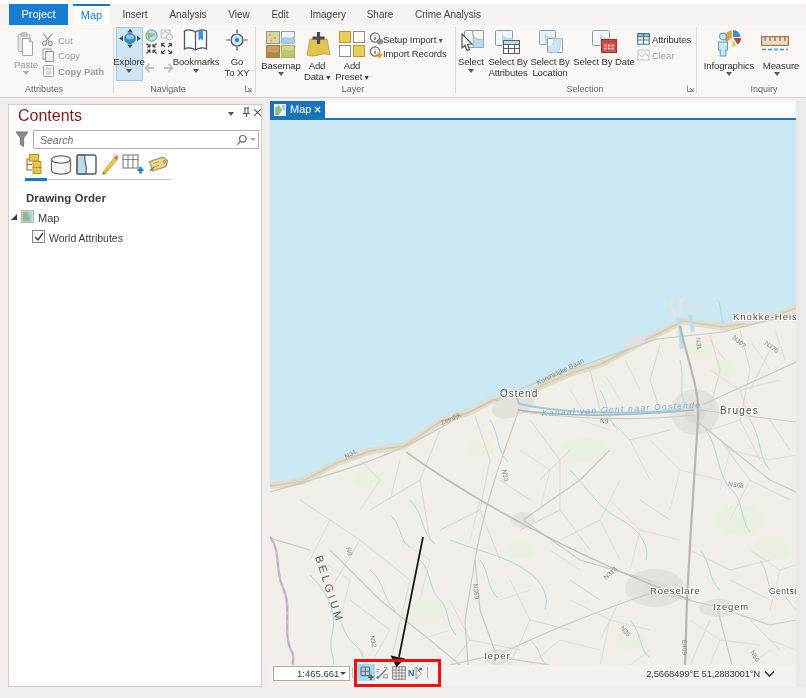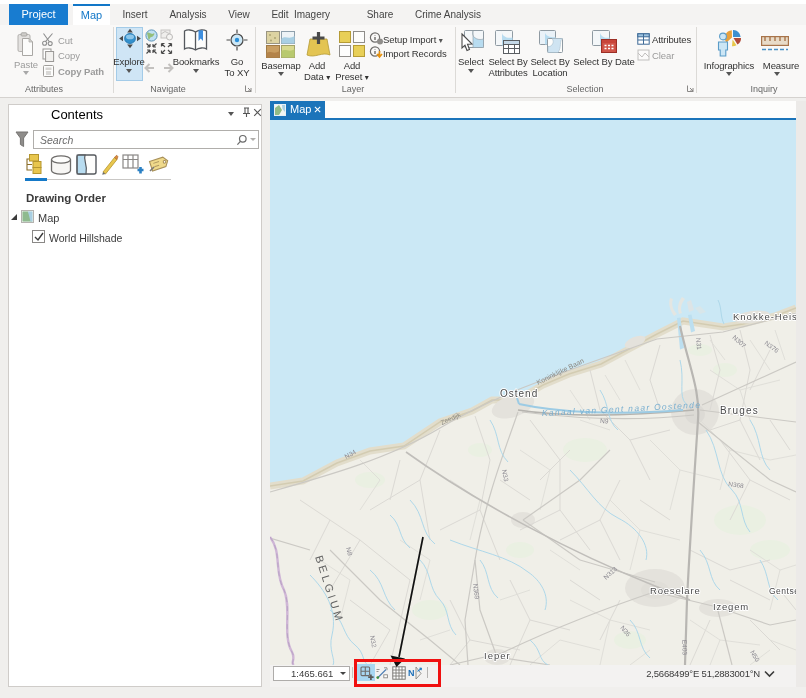--- a/index.html
+++ b/index.html
@@ -15,21 +15,21 @@
 <body>
 
 <div class="abs" style="left:0;top:0;width:806px;height:25px;background:#f4f3f2;border-bottom:1px solid #e3e1df;"></div>
 <div class="abs" style="left:0;top:0;width:806px;height:4px;background:#ffffff;"></div>
 <div class="abs" style="left:9px;top:4px;width:59px;height:21px;background:#187cd0;color:#fff;font-size:11px;text-align:center;line-height:21px;">Project</div>
 <div class="abs" style="left:73px;top:4px;width:37px;height:22px;background:#fff;border-top:2px solid #1277c8;box-sizing:border-box;color:#1277c8;font-size:11px;text-align:center;line-height:19px;">Map</div>
 <div class="tabtxt" style="left:135px;">Insert</div>
 <div class="tabtxt" style="left:188px;">Analysis</div>
 <div class="tabtxt" style="left:239px;">View</div>
 <div class="tabtxt" style="left:280px;text-align:center;">Edit</div>
-<div class="tabtxt" style="left:312px;">Imagery</div>
+<div class="tabtxt" style="left:328px;">Imagery</div>
 <div class="tabtxt" style="left:380px;">Share</div>
 <div class="tabtxt" style="left:448px;">Crime Analysis</div>
 
 <div class="abs" style="left:0;top:25px;width:806px;height:72px;background:#f9f8f7;border-bottom:1px solid #d5d2cf;"></div>
 <div class="vsep" style="left:113px;"></div>
 <div class="vsep" style="left:255px;"></div>
 <div class="vsep" style="left:455px;"></div>
 <div class="vsep" style="left:696px;"></div>
 <div class="grplbl" style="left:44px;">Attributes</div>
 <div class="grplbl" style="left:168px;">Navigate</div>
@@ -239,21 +239,21 @@
 <div class="dd" style="left:729px;top:72px;"></div>
 <svg class="abs" style="left:761px;top:36px;" width="28" height="16" viewBox="0 0 28 16">
   <rect x="0.6" y="0.6" width="26.8" height="8.8" fill="#e8dbc8" stroke="#a8744a" stroke-width="1.2"></rect>
   <path d="M4 1 V5 M9 1 V5 M14 1 V5 M19 1 V5 M24 1 V5" stroke="#a8744a" stroke-width="1.4"></path>
   <path d="M1 13.5 H27" stroke="#4a90c4" stroke-width="1.6" stroke-dasharray="4 2"></path>
 </svg>
 <div class="rlbl" style="left:781px;top:60px;text-align:right;">Measure</div>
 <div class="dd" style="left:777px;top:72px;"></div>
 
 <div class="abs" style="left:8px;top:104px;width:254px;height:583px;background:#fff;border:1px solid #cfccc9;box-sizing:border-box;"></div>
-<div class="abs" style="left:18px;top:107px;font-size:13px;color:#000000;margin-left:33px;">Contents</div>
+<div class="abs" style="left:18px;top:107px;font-size:16px;color:#7f1d1d;">Contents</div>
 <div class="dd" style="left:231px;top:112px;border-top-color:#555;"></div>
 <svg class="abs" style="left:241px;top:107px;" width="11" height="11" viewBox="0 0 11 11">
   <path d="M3 1 L8 1 M4 1 L4 6 M7 1 L7 6 M2 6.5 L9 6.5 M5.5 6.5 L5.5 10" stroke="#555" fill="none" stroke-width="1.1"></path>
 </svg>
 <svg class="abs" style="left:253px;top:108px;" width="9" height="9" viewBox="0 0 9 9">
   <path d="M1.2 1.2 L7.8 7.8 M7.8 1.2 L1.2 7.8" stroke="#555" stroke-width="1.1"></path>
 </svg>
 
 <svg class="abs" style="left:15px;top:131px;" width="14" height="17" viewBox="0 0 14 17">
   <path d="M1 1 L13 1 L8.6 7 L8.6 15.5 L5.4 13.5 L5.4 7 Z" fill="#8f8d8b" stroke="#777573"></path>
@@ -309,21 +309,21 @@
   <rect x="0.5" y="0.5" width="12" height="12" fill="#fff" stroke="#b5b3b0"></rect>
   <rect x="1.5" y="1.5" width="10" height="10" fill="#cfe3d2"></rect>
   <path d="M1.5 1.5 L7 1.5 L11.5 11.5 L1.5 11.5 Z" fill="#8fba8f"></path>
   <path d="M7 1.5 L11.5 1.5 L11.5 11.5 L9.5 11.5 Z" fill="#a9cfe3"></path>
 </svg>
 <div class="abs" style="left:38px;top:212px;font-size:11px;color:#3b3b3b;">Map</div>
 <div class="abs" style="left:32px;top:230px;width:13px;height:13px;background:#fff;border:1px solid #8a8886;box-sizing:border-box;"></div>
 <svg class="abs" style="left:34px;top:232px;" width="10" height="10" viewBox="0 0 10 10">
     <path d="M1 5 L4 8 L9 1" stroke="#3b3b3b" stroke-width="1.4" fill="none"></path>
   </svg>
-<div class="abs" style="left:49px;top:231.5px;font-size:10.5px;color:#3b3b3b;">World Hillshade</div>
+<div class="abs" style="left:49px;top:231.5px;font-size:10.5px;color:#3b3b3b;">World Attributes</div>
 
 <div class="abs" style="left:270px;top:101px;width:526px;height:586px;background:#fdfdfc;"></div>
 <div class="abs" style="left:270px;top:101px;width:55px;height:16.5px;background:#1b74ba;"></div>
 <svg class="abs" style="left:274px;top:103.5px;" width="12" height="12" viewBox="0 0 12 12">
   <rect x="0" y="0" width="12" height="12" fill="#e8f0f6"></rect>
   <rect x="1" y="1" width="10" height="10" fill="#f2f6f2"></rect>
   <path d="M1 4 L5 1 L8 6 L5 11 L1 11 Z" fill="#93bc85"></path>
   <path d="M8 1 L11 1 L11 8 L8.5 5 Z" fill="#a9cfe3"></path>
 </svg>
 <div class="abs" style="left:290px;top:103px;font-size:11px;color:#fff;">Map</div>
@@ -489,21 +489,21 @@
   <text transform="translate(100,516) rotate(80)">N32</text>
   <text transform="translate(76,428) rotate(75)">N8</text>
   <text transform="translate(350,508) rotate(50)">N36</text>
   <text transform="translate(480,532) rotate(60)">N50</text>
   <text transform="translate(232,350) rotate(80)">N33</text>
   </g>
 </svg>
 
 <div class="abs" style="left:270px;top:664.5px;width:526px;height:22.5px;background:#f3f2f1;"></div>
 <div class="abs" style="left:273px;top:665.5px;width:77px;height:15px;background:#fff;border:1px solid #aeacaa;box-sizing:border-box;"></div>
-<div class="abs" style="left:291px;top:668px;font-size:9.5px;color:#3b3b3b;">1:465.661</div>
+<div class="abs" style="left:297px;top:668px;font-size:9.5px;color:#3b3b3b;">1:465.661</div>
 <div class="dd" style="left:343px;top:671.5px;border-top-color:#444;border-left-width:3px;border-right-width:3px;border-top-width:3.5px;"></div>
 <div class="abs" style="left:352px;top:667px;width:1px;height:11px;background:#c5c3c1;"></div>
 
 <div class="abs" style="left:357px;top:663.5px;width:18px;height:17.5px;background:#a8d7f2;"></div>
 <svg class="abs" style="left:359.5px;top:665.5px;" width="14" height="14" viewBox="0 0 14 14">
   <rect x="1" y="1" width="8.6" height="8.6" rx="1" fill="none" stroke="#6e6c6a" stroke-width="1.1"></rect>
   <path d="M5.3 1 V9.6 M1 5.3 H9.6" stroke="#6e6c6a" stroke-width="1.1"></path>
   <path d="M8.2 11.2 H13.6 M10.9 8.5 V13.9" stroke="#5a5856" stroke-width="1.7"></path>
 </svg>
 <svg class="abs" style="left:375.5px;top:666.5px;" width="13" height="12" viewBox="0 0 13 12">

